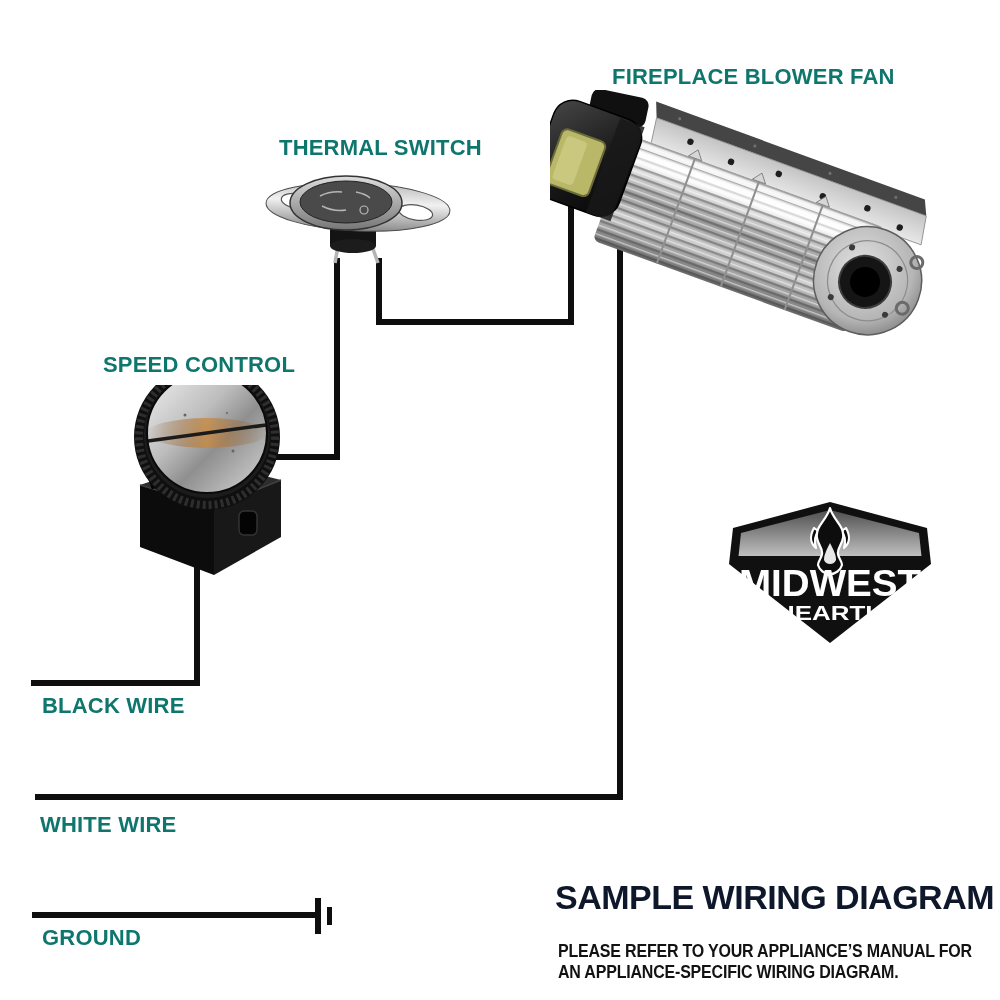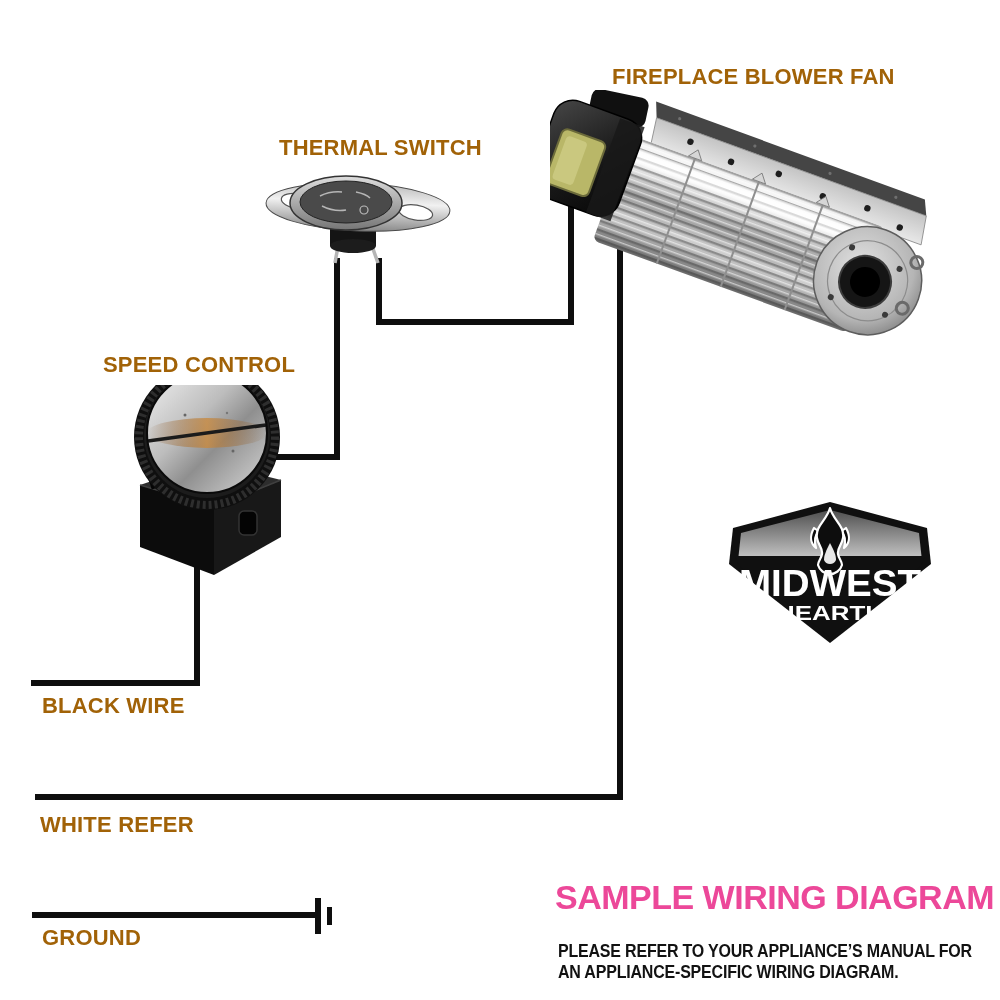--- a/index.html
+++ b/index.html
@@ -3,25 +3,25 @@
 <meta charset="utf-8">
 <style>
   html,body{margin:0;padding:0;background:#fff;}
   .canvas{
     position:relative;width:1000px;height:1000px;background:#ffffff;
     overflow:hidden;font-family:"Liberation Sans",sans-serif;color:#111;
   }
   .layer{position:absolute;left:0;top:0;}
   .label{
     position:absolute;font-weight:bold;white-space:nowrap;
-    font-size:22px;letter-spacing:0.2px;color:#a16207;
+    font-size:22px;letter-spacing:0.2px;color:#0f766e;
   }
   .footer-title{
     position:absolute;left:555px;top:878px;font-weight:bold;
-    font-size:34px;letter-spacing:-0.5px;white-space:nowrap;color:#ec4899;
+    font-size:34px;letter-spacing:-0.5px;white-space:nowrap;color:#0f172a;
   }
   .footer-note{
     position:absolute;left:558px;top:940px;font-weight:bold;
     font-size:16px;letter-spacing:-0.2px;line-height:19px;color:#121212;
     transform:scale(1,1.12);transform-origin:left top;white-space:nowrap;
   }
   svg{display:block;}
   .comp{position:absolute;}
 </style>
 </head>
@@ -257,21 +257,21 @@
   </svg>
 
   <div class="label" style="left:612px;top:64px;">FIREPLACE BLOWER FAN</div>
 
   <div class="label" style="left:258px;top:135px;margin-left:21px;">THERMAL SWITCH</div>
 
   <div class="label" style="left:103px;top:352px;">SPEED CONTROL</div>
 
   <div class="label" style="left:42px;top:693px;text-align:right;">BLACK WIRE</div>
 
-  <div class="label" style="left:40px;top:812px;">WHITE REFER</div>
+  <div class="label" style="left:40px;top:812px;">WHITE WIRE</div>
 
   <div class="label" style="left:42px;top:925px;">GROUND</div>
 
   <div class="footer-title">SAMPLE WIRING DIAGRAM</div>
 
   <div class="footer-note">
     <div>PLEASE REFER TO YOUR APPLIANCE’S MANUAL FOR</div>
     <div>AN APPLIANCE-SPECIFIC WIRING DIAGRAM.</div>
   </div>
 

